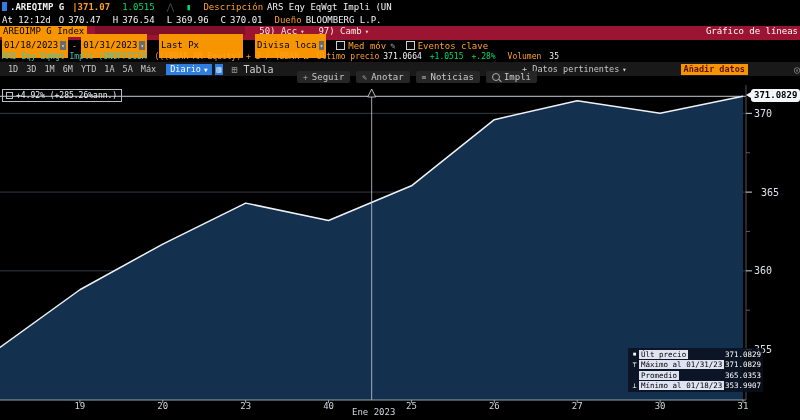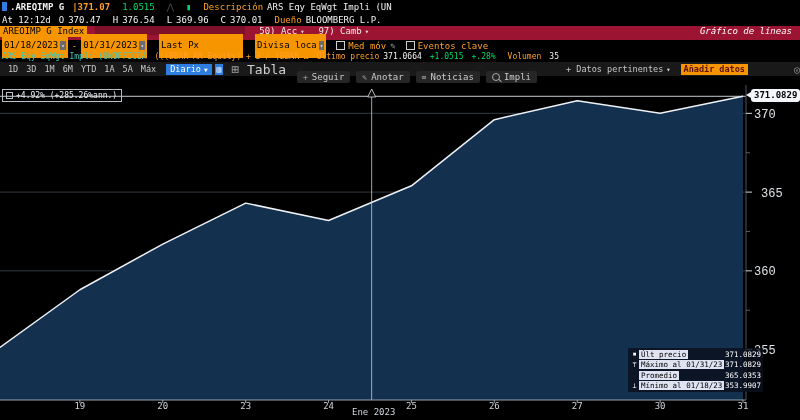--- a/index.html
+++ b/index.html
@@ -12,55 +12,55 @@
   .flag{display:inline-block;width:5px;height:9px;background:#2f7de0;margin-right:3px;}
   .wt{color:#f2f2f2;} .bold{font-weight:bold;}
   .amber{color:#ffa028;} .green{color:#00d968;} .dim{color:#4d4d4d;} .dim2{color:#9a9a9a;}
   .m4{margin-left:4px;} .m8{margin-left:8px;} .m12{margin-left:12px;}
   
   .menubar{position:absolute;top:26px;left:0;width:800px;height:14px;background:#9b1431;display:flex;align-items:flex-start;}
   .chip-amber{background:#f79500;color:#000;padding:0 3px;height:11px;line-height:11px;display:inline-block;}
   .smudge{display:inline-block;width:150px;height:9px;background:#7e1029;margin-left:8px;}
   .menu-item{color:#f3ece8;margin-left:14px;cursor:default;}
   .carat{font-size:7px;color:#e0d8d4;margin-left:3px;}
-  .mtitle{margin-left:auto;margin-right:8px;color:#fff;font-style:italic;}
+  .mtitle{margin-left:auto;margin-right:2px;color:#fff;}
   
   .controls{position:absolute;top:40px;left:0;width:800px;height:11px;display:flex;align-items:center;padding-left:2px;}
   .datechip{background:#f79500;color:#000;height:24px;line-height:9px;padding:0 2px;display:inline-flex;align-items:center;}
   .dd{background:#6b6b6b;color:#ddd;font-size:6px;height:9px;line-height:9px;padding:0 1px;margin-left:2px;}
   .cb{display:inline-block;width:7px;height:7px;border:1px solid #cfcfcf;background:#0a0a0a;margin:0 3px 0 10px;}
   
   .formula{position:absolute;top:51px;left:0;width:800px;height:11px;display:flex;align-items:center;padding-left:2px;font-size:8px;}
   .teal{color:#45c4b4;}
   
   .toolbar{position:absolute;top:62px;left:0;width:800px;height:14px;background:#191919;display:flex;align-items:center;padding-left:4px;}
   .pbtn{color:#c8c8c8;padding:0 4px;font-size:8.5px;}
   .chip-blue{background:#2e7de0;color:#fff;font-size:8.5px;height:11px;line-height:11px;padding:0 4px;margin-left:6px;display:inline-flex;align-items:center;}
   .chip-blue.sq{padding:0 2px;margin-left:3px;font-size:8px;}
   .carat2{font-size:6px;margin-left:3px;}
-  .tbl{color:#d0d0d0;margin-left:8px;font-size:13px;}
+  .tbl{color:#d0d0d0;margin-left:8px;font-size:10px;}
   .tb-right{margin-left:auto;display:flex;align-items:center;margin-right:4px;}
   .datos{color:#c8c8c8;font-size:8.5px;margin-right:10px;}
-  .add{font-size:8.5px;color:#5a1010;font-weight:bold;}
+  .add{font-size:8.5px;color:#5a1010;font-weight:bold;margin-left:44px;}
   .circ{color:#9a9a9a;margin-left:46px;font-size:10px;}
   
   svg#plot{position:absolute;top:0;left:0;z-index:1;}
   .tools{position:absolute;top:71px;left:297px;z-index:3;display:flex;gap:6px;}
   .tool{background:#262626;color:#c9c9c9;font-size:9px;padding:1px 6px;border-radius:2px;display:inline-flex;align-items:center;gap:4px;}
   .ticon{color:#9a9a9a;font-size:8px;}
   .mag{position:relative;display:inline-block;width:6px;height:6px;border:1px solid #aaa;border-radius:50%;}
   .mag::after{content:'';position:absolute;width:4px;height:1px;background:#aaa;transform:rotate(45deg);right:-3px;bottom:-1px;}
   .perf{position:absolute;top:89px;left:2px;z-index:3;border:1px solid #b9bfc6;color:#ecf0f4;
         font-size:8px;height:11px;line-height:11px;padding:0 4px 0 3px;display:inline-flex;align-items:center;gap:3px;}
   .perf-ic{display:inline-block;width:5px;height:5px;border:1px solid #b9bfc6;}
   .badge{position:absolute;top:89px;left:751px;z-index:3;background:#f4f6fa;color:#000;font-size:9px;font-weight:bold;
          height:13px;line-height:13px;padding:0 3px;border-radius:3px;}
   .badge::before{content:'';position:absolute;left:-5px;top:3px;border-top:3.5px solid transparent;
          border-bottom:3.5px solid transparent;border-right:5px solid #f4f6fa;}
-  .ylab{position:absolute;left:754px;width:34px;color:#dfe3e8;font-size:12px;z-index:2;font-family:Liberation Mono, monospace;}
+  .ylab{position:absolute;left:754px;width:34px;color:#dfe3e8;font-size:10px;z-index:2;}
   .xlab{position:absolute;top:401px;width:20px;text-align:center;color:#d0d6dd;font-size:9px;z-index:2;}
   .month{position:absolute;top:407px;left:352px;color:#d0d6dd;font-size:9px;z-index:2;}
   
   .legend{position:absolute;left:628px;top:348px;width:131px;z-index:3;background:rgba(10,16,28,0.82);padding:1px 2px;}
   .lrow{display:flex;align-items:center;height:10.5px;}
   .licon{width:9px;color:#fff;font-size:7px;text-align:center;flex:none;}
   .llabel{background:#dfe3f2;color:#000;font-size:7.5px;padding:0 2px;line-height:9px;}
   .lval{margin-left:auto;color:#fff;font-size:7.5px;}
 </style>
 </head>
@@ -239,19 +239,19 @@
     </div>
   </div>
 
 <span class="ylab" style="top: 344.1px;">355</span>
     <span class="ylab" style="top: 265.35px;">360</span>
     <span class="ylab" style="top: 186.6px; margin-left: 7px;">365</span>
     <span class="ylab" style="top: 107.85px;">370</span>
     <span class="xlab" style="left: 69.8889px;">19</span>
     <span class="xlab" style="left: 152.778px;">20</span>
     <span class="xlab" style="left: 235.667px;">23</span>
-    <span class="xlab" style="left: 318.556px;">24</span>
+    <span class="xlab" style="left: 318.556px;">40</span>
     <span class="xlab" style="left: 401.444px;">25</span>
     <span class="xlab" style="left: 484.333px;">26</span>
     <span class="xlab" style="left: 567.222px;">27</span>
     <span class="xlab" style="left: 650.111px;">30</span>
     <span class="xlab" style="left: 733px;">31</span>
   </div>
 
 </body></html>

